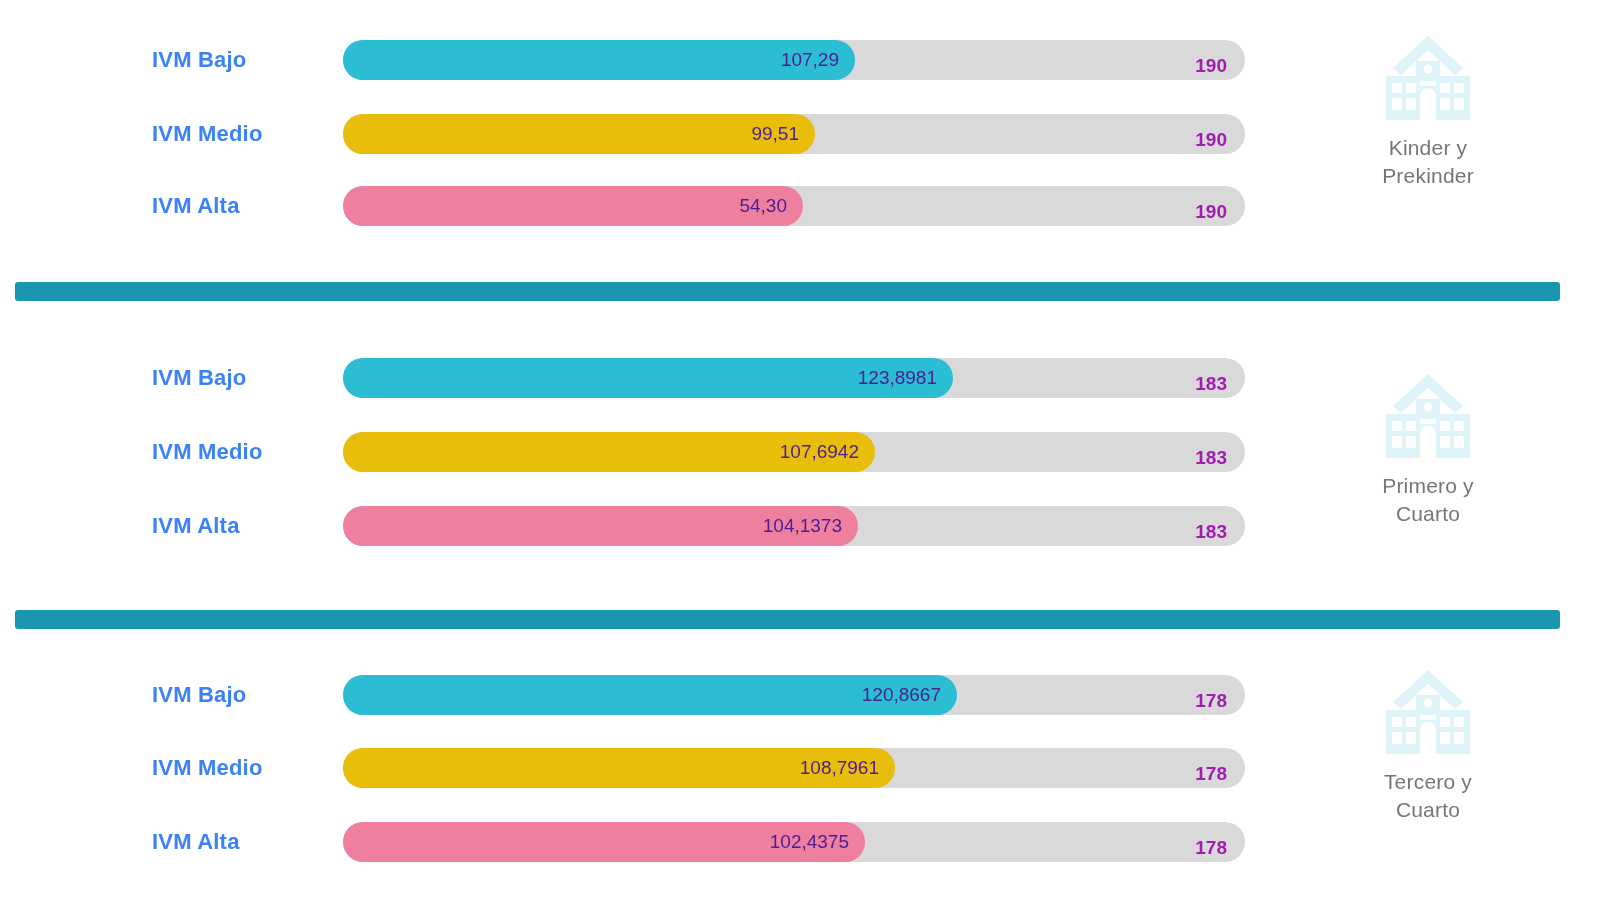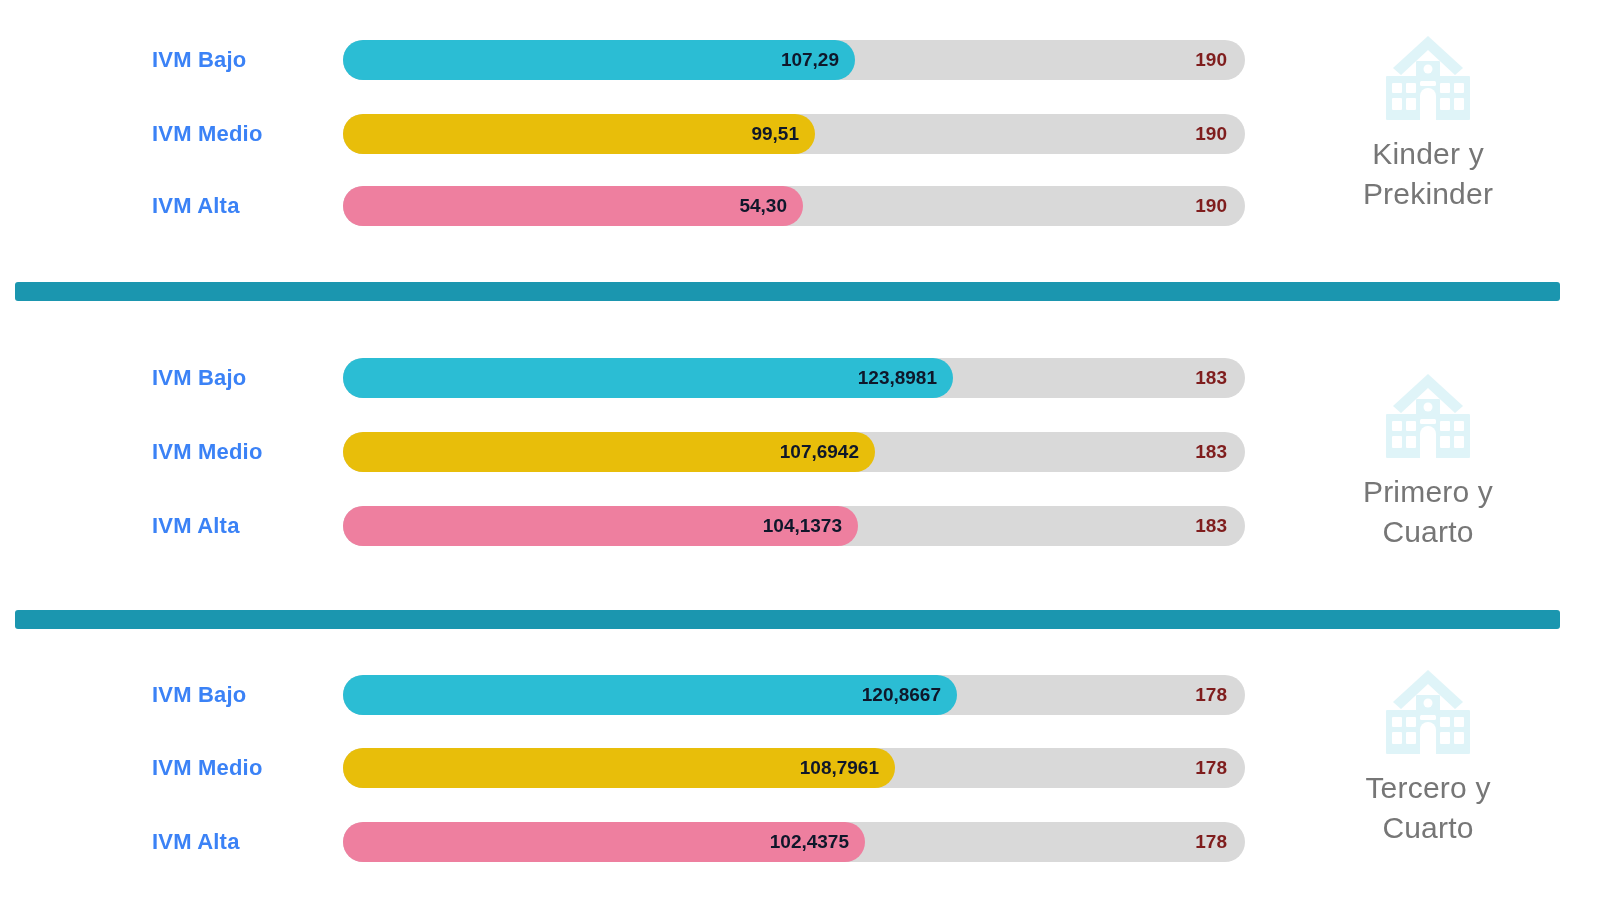--- a/index.html
+++ b/index.html
@@ -38,45 +38,45 @@
     left:343px;
     top:0;
     width:902px;
     height:40px;
     background:#d9d9d9;
     border-radius:20px;
   }
   .track-max{
     position:absolute;
     right:18px;
-    top:0;
+    top:6px;
     height:56px;
     line-height:40px;
     font-size:19px;
     font-weight:bold;
-    color:#7f1d1d;
+    color:#a21caf;
     white-space:nowrap;
   }
   .fill{
     position:absolute;
     left:0;
     top:0;
     height:40px;
     border-radius:20px;
     box-sizing:border-box;
   }
   .fill .val{
     position:absolute;
     right:16px;
     top:0;
     height:48px;
     line-height:40px;
     font-size:19px;
-    font-weight:bold;
-    color:#0f172a;
+    font-weight:normal;
+    color:#4c1d95;
     white-space:nowrap;
   }
   .fill.c-cyan{background:#2bbdd4;}
   .fill.c-gold{background:#e8be0a;}
   .fill.c-pink{background:#ee7f9f;}
 
   
   .divider{
     position:absolute;
     left:15px;
@@ -94,21 +94,21 @@
     text-align:center;
   }
   .side-icon{
     display:block;
     margin:0 auto;
     width:104px;
     height:86px;
   }
   .side-label{
     margin-top:14px;
-    font-size:30px;
+    font-size:21px;
     font-weight:normal;
     color:#767676;
     line-height:1.32;
     letter-spacing:0.2px;
   }
 </style>
 </head>
 <body>
 
 <div class="page">

